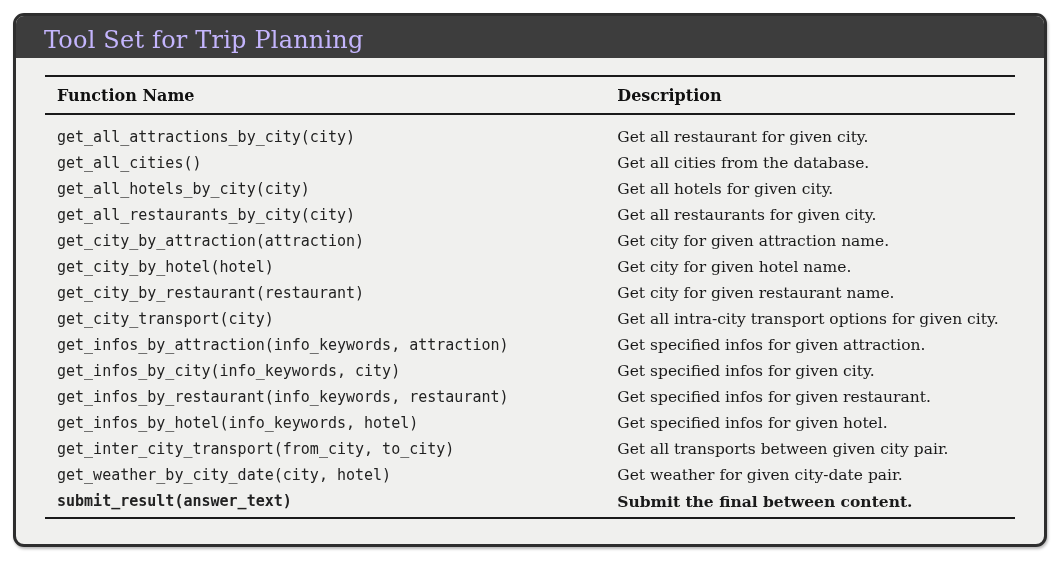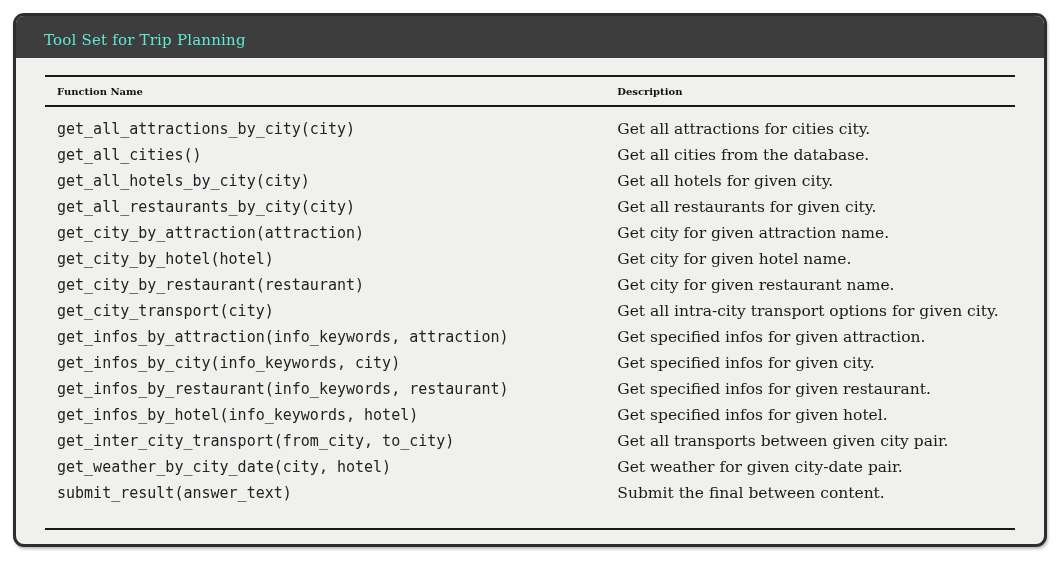--- a/index.html
+++ b/index.html
@@ -30,52 +30,52 @@
     box-shadow: 1px 2px 3px rgba(0,0,0,0.28);
   }
   .panel-header {
     background: #3d3d3d;
     height: 42px;
     display: flex;
     align-items: center;
     padding-left: 28px;
   }
   .panel-title {
-    color: #5eead4;
-    font-size: 15px;
+    color: #c4b5fd;
+    font-size: 24px;
     letter-spacing: 0.2px;
     margin-top: 6px;
   }
   .panel-body {
     padding: 17px 29px 0 29px;
   }
   table.toolset {
     width: 100%;
     border-collapse: collapse;
     table-layout: fixed;
   }
   table.toolset col.c-fn   { width: 59%; }
   table.toolset col.c-desc { width: 41%; }
   thead tr {
     border-top: 2.5px solid #1a1a1a;
     border-bottom: 2px solid #1a1a1a;
   }
   thead th {
     text-align: left;
-    font-size: 10px;
+    font-size: 16px;
     font-weight: bold;
     color: #111111;
     padding: 9px 0 8px 12px;
   }
   thead th.desc-h { padding-left: 0; }
   tbody tr:first-child td { padding-top: 9px; }
   tbody tr:last-child {
     border-bottom: 2.5px solid #1a1a1a;
   }
-  tbody tr:last-child td { padding-bottom: 22px; }
+  tbody tr:last-child td { padding-bottom: 3px; font-weight: bold; }
   td {
     vertical-align: middle;
     height: 26px;
     padding: 0;
   }
   td.fn {
     font-family: "DejaVu Sans Mono", monospace;
     font-size: 15px;
     color: #222222;
     padding-left: 12px;
@@ -106,21 +106,21 @@
           </colgroup>
         <thead>
           <tr>
             <th class="fn-h">Function Name</th>
             <th class="desc-h">Description</th>
           </tr>
         </thead>
         <tbody>
           <tr>
             <td class="fn">get_all_attractions_by_city(city)</td>
-            <td class="desc">Get all attractions for cities city.</td>
+            <td class="desc">Get all restaurant for given city.</td>
           </tr>
           <tr>
             <td class="fn">get_all_cities()</td>
             <td class="desc">Get all cities from the database.</td>
           </tr>
           <tr>
             <td class="fn">get_all_hotels_by_city(city)</td>
             <td class="desc">Get all hotels for given city.</td>
           </tr>
           <tr>

